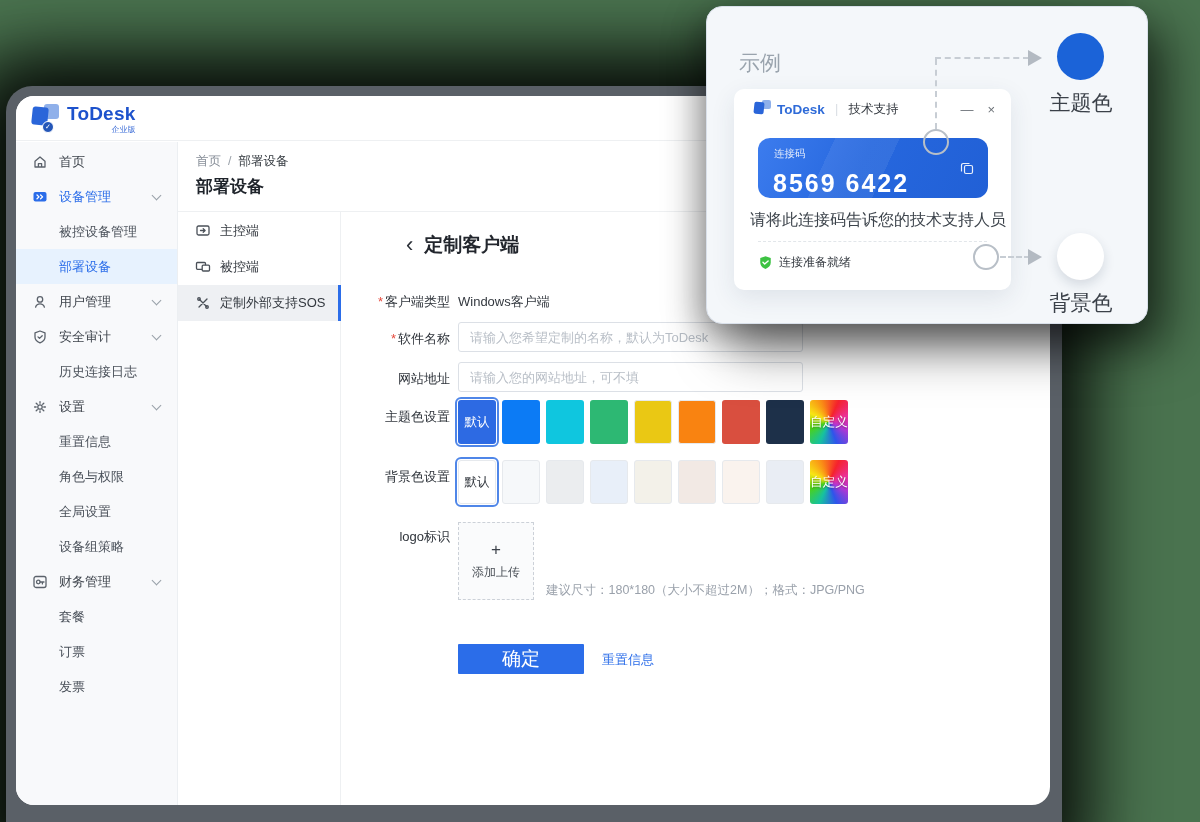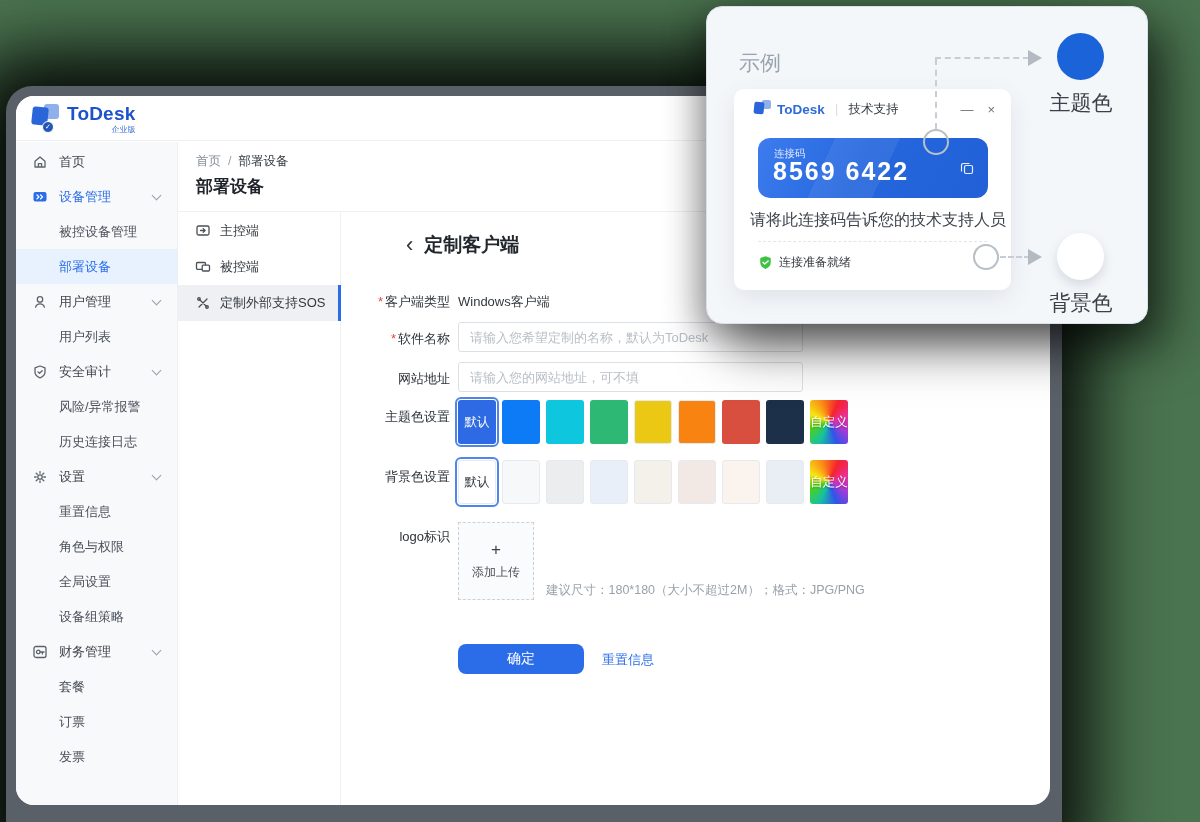--- a/index.html
+++ b/index.html
@@ -67,21 +67,21 @@
   .f-input::placeholder { color:#b9bfc7; }
   .swatch-row { position:absolute; left:442px; display:flex; gap:6px; z-index:2; }
   .swatch { width:38px; height:44px; border-radius:3px; display:flex; align-items:center; justify-content:center; font-size:12.5px; cursor:pointer; position:relative; }
   .swatch.sw-selected { outline:2px solid #4f86e8; outline-offset:1px; }
   .swatch.sw-bordered { border:1px solid #e6e9ed; }
   .swatch.sw-custom { background: conic-gradient(from 250deg, #4bd11a, #f7e614, #fa8c16, #f5222d, #eb2f96, #b037d3, #2f54eb, #16c2a0, #4bd11a); color:#fff; text-shadow:0 1px 2px rgba(0,0,0,.35); }
   .upload-box { position:absolute; left:442px; width:76px; height:78px; border:1px dashed #ccd1d8; background:#fafbfc; display:flex; flex-direction:column; align-items:center; justify-content:center; gap:6px; color:#4a5057; cursor:pointer; z-index:2; }
   .upload-plus { font-size:17px; line-height:16px; color:#3c424a; }
   .upload-label { font-size:12px; }
   .upload-hint { position:absolute; left:530px; font-size:12.5px; color:#9aa1ab; z-index:2; }
-  .btn-primary { position:absolute; left:442px; width:126px; height:30px; background:#2b6de9; border:none; border-radius:8px; color:#fff; font-size:14px; display:flex; align-items:center; justify-content:center; cursor:pointer; z-index:2; font-family:inherit; }
+  .btn-primary { position:absolute; left:442px; width:126px; height:30px; background:#2b6de9; border:none; border-radius:1px; color:#fff; font-size:19px; display:flex; align-items:center; justify-content:center; cursor:pointer; z-index:2; font-family:inherit; }
   .link-reset { position:absolute; left:586px; font-size:13px; color:#2b6de9; cursor:pointer; z-index:2; }
 
   
   .panel {
     position:absolute; left:706px; top:6px; width:442px; height:318px;
     background:#f4f7fa; border:1px solid #d9e0ea; border-radius:16px;
     box-shadow: 20px 24px 50px rgba(0,0,0,0.55), -8px 10px 35px rgba(0,0,0,0.35);
     z-index:10;
   }
   .panel-title { position:absolute; left:32px; top:42px; font-size:21px; color:#99a3ad; }
@@ -93,21 +93,21 @@
   .mini-brand { font-size:13.5px; font-weight:bold; color:#2f6bd8; }
   .mini-sep { color:#ccd2d9; font-size:12px; margin:0 6px; }
   .mini-subtitle { font-size:12.5px; color:#33383f; }
   .mini-controls { margin-left:auto; display:flex; gap:14px; color:#6b7177; font-size:13px; }
   .mini-controls span { line-height:13px; }
   .code-card { position:absolute; left:24px; top:49px; width:230px; height:60px; border-radius:12px; overflow:hidden;
     background: linear-gradient(115deg, #3c7cee 0%, #2667de 45%, #2160d6 100%); }
   .code-card::before { content:""; position:absolute; inset:0;
     background: linear-gradient(115deg, transparent 30%, rgba(255,255,255,0.07) 30%, rgba(255,255,255,0.07) 55%, transparent 55%); }
   .code-label { position:absolute; left:16px; top:9px; font-size:10.5px; color:rgba(255,255,255,0.85); }
-  .code-value { position:absolute; left:15px; top:19px; font-size:25px; font-weight:bold; color:#fff; letter-spacing:2px; }
+  .code-value { position:absolute; left:15px; top:31px; font-size:25px; font-weight:bold; color:#fff; letter-spacing:2px; }
   .copy-icon { position:absolute; right:13px; top:22px; width:16px; height:16px; }
   .mini-tip { position:absolute; left:16px; top:121px; font-size:16px; color:#3d444c; }
   .mini-dash { position:absolute; left:24px; right:24px; top:152px; border-top:1px dashed #e2e6ea; }
   .mini-status { position:absolute; left:24px; top:165px; display:flex; align-items:center; gap:6px; font-size:12px; color:#33383f; }
   .mini-status svg { width:15px; height:15px; }
 
   
   .dash-v { position:absolute; left:228px; top:52px; height:70px; width:0; border-left:2px dashed #c7cdd4; z-index:12; }
   .dash-h1 { position:absolute; left:228px; top:50px; width:94px; border-top:2px dashed #c7cdd4; z-index:12; }
   .dash-h2 { position:absolute; left:293px; top:249px; width:30px; border-top:2px dashed #c7cdd4; z-index:12; }
@@ -171,35 +171,29 @@
       <div class="sb-item sb-group">
         <span class="sb-icon">
           <svg viewBox="0 0 16 16" fill="none" stroke="currentColor" stroke-width="1.3" stroke-linecap="round" stroke-linejoin="round">
             <circle cx="8" cy="5.4" r="2.7"></circle>
             <path d="M3.6 13.2a4.6 4.6 0 0 1 8.8 0"></path>
           </svg>
         </span>
         <span class="sb-label">用户管理</span>
         <span class="chev"></span>
       </div>
-      <div class="sb-item sb-child">
-        <span class="sb-label">用户列表</span>
-      </div>
       <div class="sb-item sb-group">
         <span class="sb-icon">
           <svg viewBox="0 0 16 16" fill="none" stroke="currentColor" stroke-width="1.3" stroke-linecap="round" stroke-linejoin="round">
             <path d="M8 2 13 3.8V8c0 3-2.2 4.8-5 5.8C5.2 12.8 3 11 3 8V3.8Z"></path>
             <path d="M6 7.9l1.5 1.5 2.7-2.7"></path>
           </svg>
         </span>
         <span class="sb-label">安全审计</span>
         <span class="chev"></span>
-      </div>
-      <div class="sb-item sb-child">
-        <span class="sb-label">风险/异常报警</span>
       </div>
       <div class="sb-item sb-child">
         <span class="sb-label">历史连接日志</span>
       </div>
       <div class="sb-item sb-group">
         <span class="sb-icon">
           <svg viewBox="0 0 16 16" fill="none" stroke="currentColor" stroke-width="1.3" stroke-linecap="round" stroke-linejoin="round">
             <circle cx="8" cy="8" r="2.2"></circle>
             <path d="M8 2.6v1.6M8 11.8v1.6M2.6 8h1.6M11.8 8h1.6M4.2 4.2l1.1 1.1M10.7 10.7l1.1 1.1M11.8 4.2l-1.1 1.1M5.3 10.7l-1.1 1.1"></path>
           </svg>

